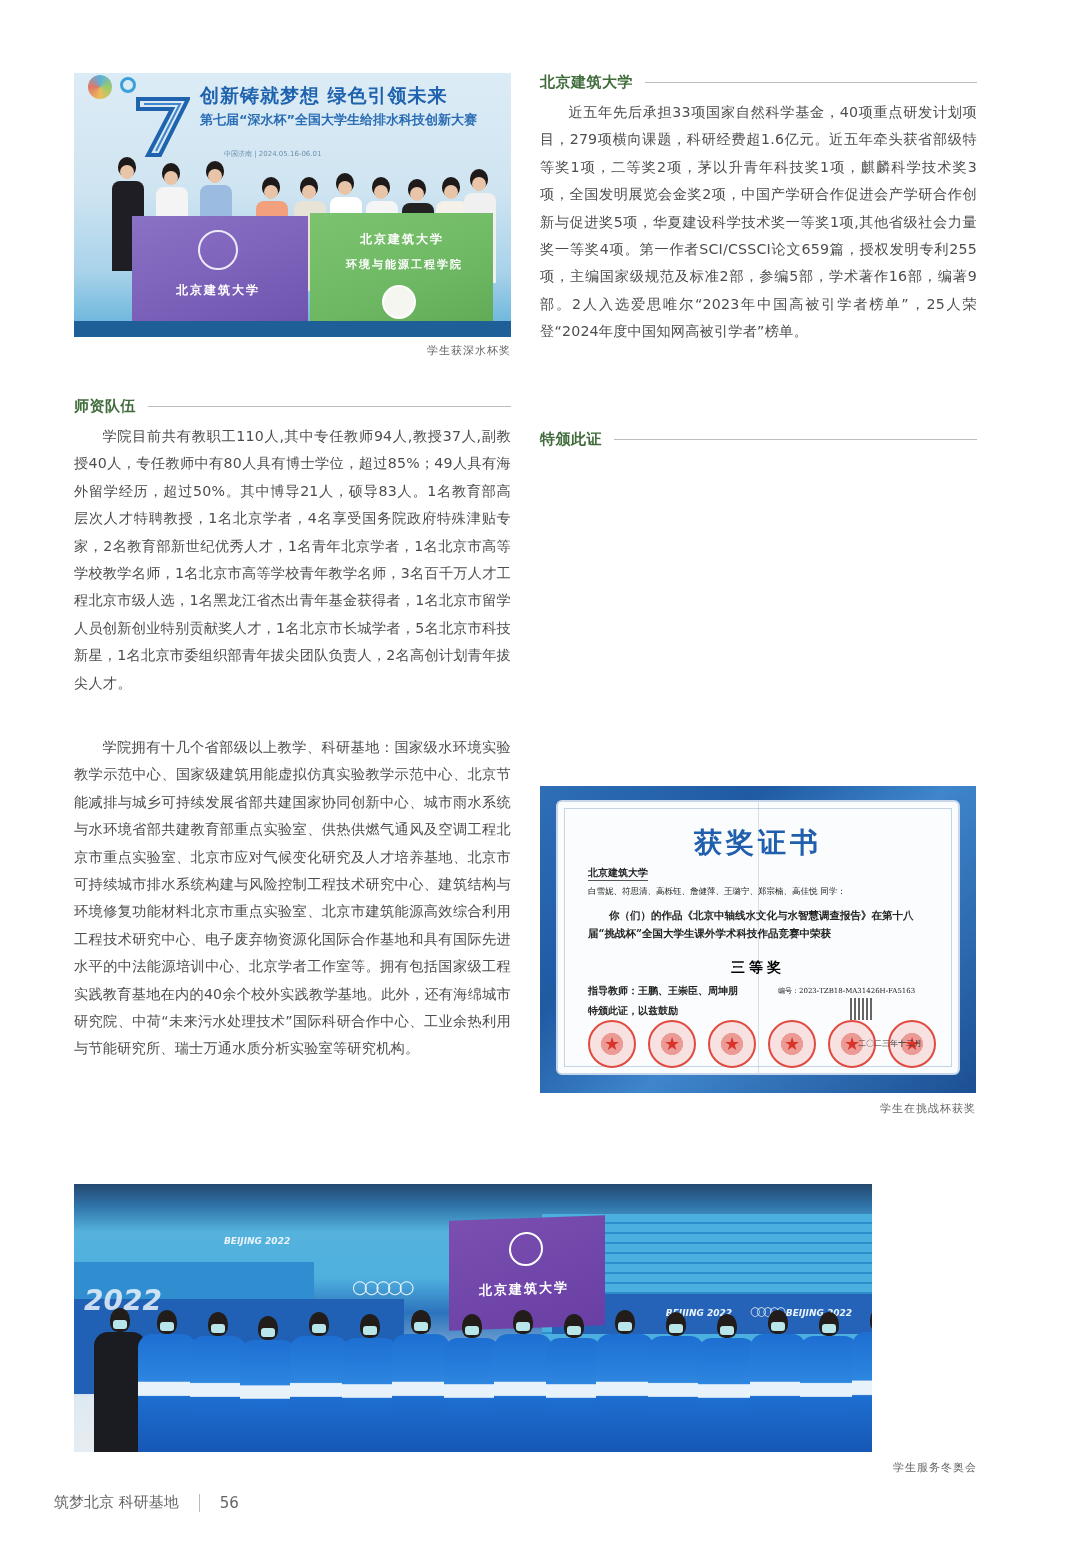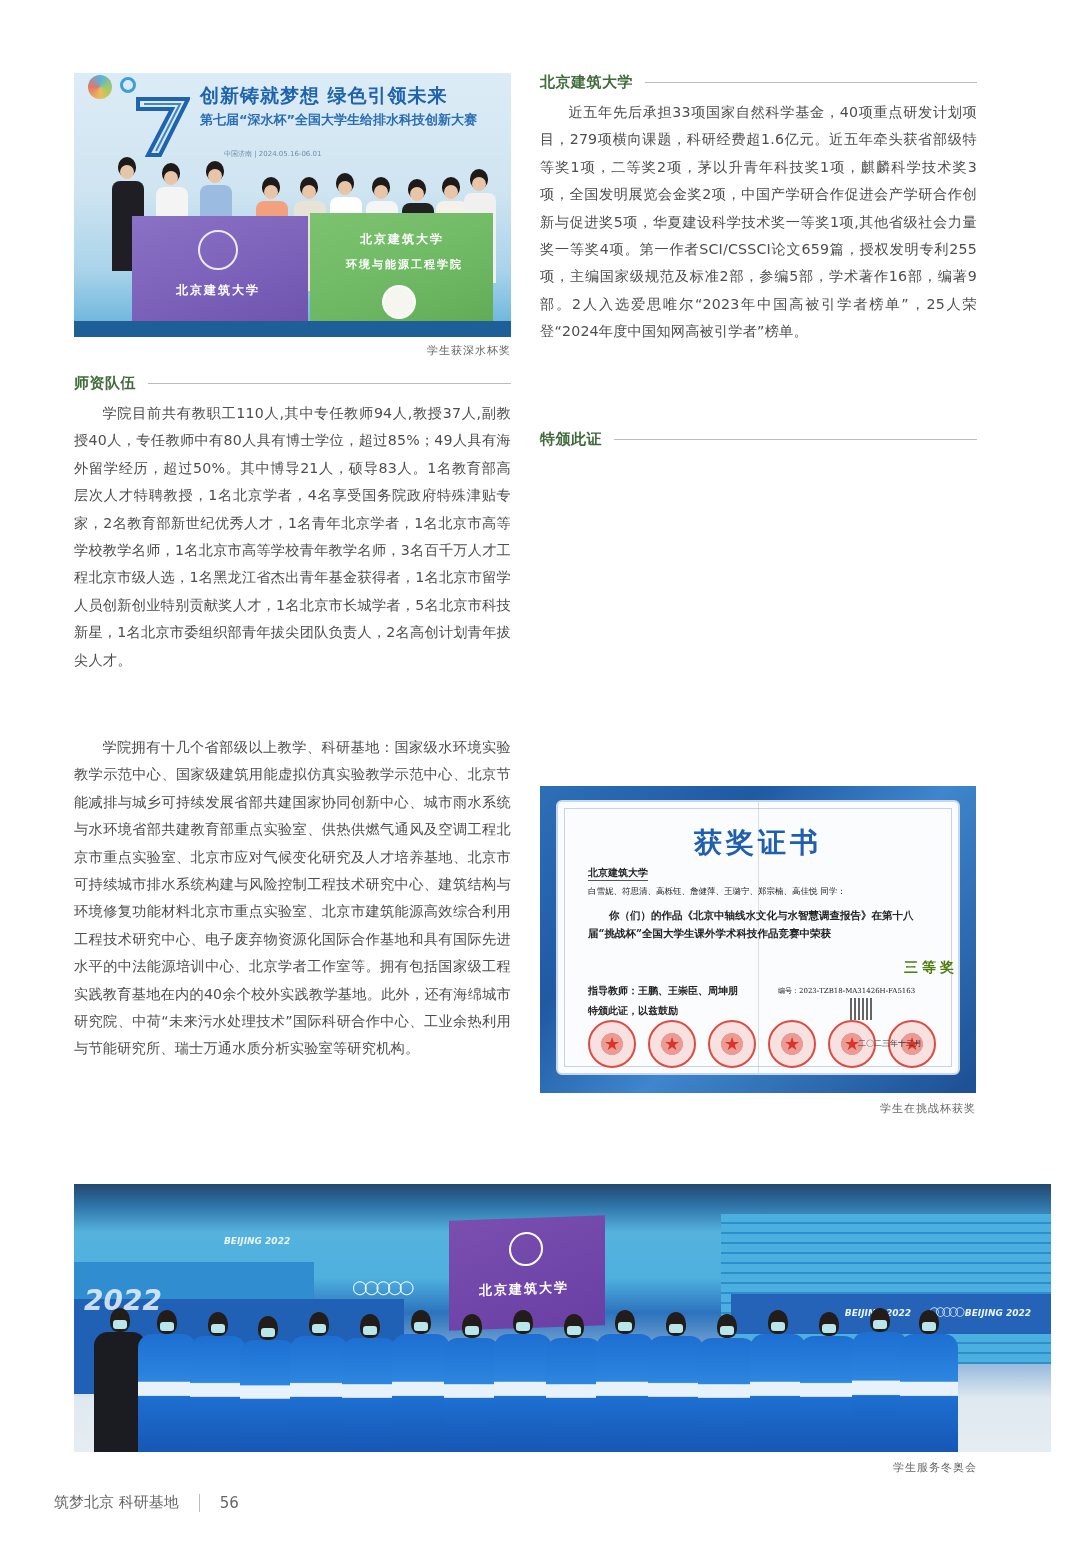--- a/index.html
+++ b/index.html
@@ -39,30 +39,30 @@
   #photo1 .seal { position: absolute; border-radius: 50%; border: 2px solid rgba(255,255,255,.85); }
   #photo1 .floor { position: absolute; left: 0; bottom: 0; width: 100%; height: 16px; background: #1e5f97; }
 
   
   #photo2 { left: 540px; top: 786px; width: 436px; height: 307px;
     background: linear-gradient(135deg, #2e6fb8 0%, #1f5aa3 30%, #3f86cc 55%, #1c4f93 100%); padding-left: 20px; }
   #photo2 .paper { position: absolute; left: 16px; top: 14px; right: 16px; bottom: 18px; background: #fbfcfd; border: 2px solid #c8d8ea; border-radius: 6px; }
   #photo2 .inner { position: absolute; left: 6px; top: 6px; right: 6px; bottom: 6px; border: 1px solid #c6d5e6; }
   #photo2 .cert-title { position: absolute; left: 0; right: 0; top: 22px; text-align: center; font-size: 28px; font-weight: bold; color: #1f5fae; letter-spacing: 4px; font-family: "DejaVu Serif", serif; }
   #photo2 .cert-line { position: absolute; left: 30px; font-family: "DejaVu Serif", serif; color: #222; }
-  #photo2 .award { position: absolute; left: 0; right: 0; top: 157px; text-align: right; font-size: 14px; font-weight: bold; color: #4d7c0f; letter-spacing: 4px; font-family: "DejaVu Serif", serif; }
+  #photo2 .award { position: absolute; left: 0; right: 0; top: 157px; text-align: center; font-size: 14px; font-weight: bold; color: #000000; letter-spacing: 4px; font-family: "DejaVu Serif", serif; }
   #photo2 .seal-row { position: absolute; left: 30px; right: 22px; top: 218px; height: 48px; display: flex; justify-content: space-between; }
   #photo2 .red-seal { width: 48px; height: 48px; border-radius: 50%; border: 2px solid #e04a3f; background: radial-gradient(circle, rgba(224,74,63,.55) 0 35%, rgba(224,74,63,.15) 36% 100%); position: relative; }
   #photo2 .red-seal::after { content: "★"; position: absolute; left: 0; right: 0; top: 11px; text-align: center; color: #d8342a; font-size: 18px; }
   #photo2 .qr { position: absolute; right: 86px; top: 196px; width: 22px; height: 22px; background: repeating-linear-gradient(90deg, #333 0 2px, #fff 2px 4px), #333; opacity: .75; }
   #photo2 .date { position: absolute; right: 36px; bottom: 24px; font-size: 8px; color: #333; font-family: "DejaVu Serif", serif; }
   #photo2 .fold { position: absolute; left: 50%; top: 0; bottom: 0; width: 1px; background: rgba(150,170,190,.35); }
 
   
-  #photo3 { left: 74px; top: 1184px; width: 977px; height: 268px;
+  #photo3 { left: 74px; top: 1184px; width: 798px; height: 268px;
     background: linear-gradient(180deg, #23486e 0%, #2f73a8 8%, #55b2dd 18%, #4fb0de 35%, #2c73bd 48%, #dfe9f1 80%, #e6edf2 100%); }
   #photo3 .stand-left { position: absolute; left: 0; top: 78px; width: 240px; height: 100px; background: #2f8dd0; }
   #photo3 .wall { position: absolute; left: 0; top: 115px; width: 330px; height: 95px; background: #2061b5; }
   #photo3 .stand-right { position: absolute; right: 0; top: 30px; width: 330px; height: 150px; background: repeating-linear-gradient(180deg, #4bb0e0 0 8px, #2c8fcb 8px 10px); }
   #photo3 .band-right { position: absolute; right: 0; top: 110px; width: 320px; height: 40px; background: #2463b8; }
   #photo3 .logo-txt { position: absolute; color: #e8f3fb; font-weight: bold; font-style: italic; }
   #photo3 .rings { position: absolute; color: rgba(255,255,255,.85); font-size: 18px; letter-spacing: -4px; }
   #photo3 .flag { position: absolute; left: 375px; top: 34px; width: 156px; height: 110px; background: linear-gradient(160deg, #7a4fb0, #6a3fa5); transform: skewY(-2deg); }
   #photo3 .flag .emblem { position: absolute; left: 60px; top: 14px; width: 34px; height: 34px; border-radius: 50%; border: 2px solid #fff; }
   #photo3 .flag .ftxt { position: absolute; left: 30px; top: 62px; color: #fff; font-weight: bold; font-size: 13px; letter-spacing: 2px; }
@@ -147,21 +147,21 @@
   </div>
   <div class="flag-green">
     <div class="flag-text" style="left:50px;top:18px">北京建筑大学</div>
     <div class="flag-text" style="left:36px;top:44px;font-size:11px">环境与能源工程学院</div>
     <div class="seal" style="left:72px;top:72px;width:34px;height:34px;background:#f6f6f0"></div>
   </div>
   <div class="floor"></div>
 </div>
 <div class="caption" style="left:74px;top:343px;width:437px">学生获深水杯奖</div>
 
-<div class="col col-left" style="top:370px">
+<div class="col col-left" style="top:393px">
   <div class="section-head">
     <span class="title">师资队伍</span>
     <span class="rule"></span>
   </div>
   <p class="para">学院目前共有教职工110人,其中专任教师94人,教授37人,副教授40人，专任教师中有80人具有博士学位，超过85%；49人具有海外留学经历，超过50%。其中博导21人，硕导83人。1名教育部高层次人才特聘教授，1名北京学者，4名享受国务院政府特殊津贴专家，2名教育部新世纪优秀人才，1名青年北京学者，1名北京市高等学校教学名师，1名北京市高等学校青年教学名师，3名百千万人才工程北京市级人选，1名黑龙江省杰出青年基金获得者，1名北京市留学人员创新创业特别贡献奖人才，1名北京市长城学者，5名北京市科技新星，1名北京市委组织部青年拔尖团队负责人，2名高创计划青年拔尖人才。</p>
 </div>
 
 <div class="col col-left" style="top:730px">
   <p class="para">学院拥有十几个省部级以上教学、科研基地：国家级水环境实验教学示范中心、国家级建筑用能虚拟仿真实验教学示范中心、北京节能减排与城乡可持续发展省部共建国家协同创新中心、城市雨水系统与水环境省部共建教育部重点实验室、供热供燃气通风及空调工程北京市重点实验室、北京市应对气候变化研究及人才培养基地、北京市可持续城市排水系统构建与风险控制工程技术研究中心、建筑结构与环境修复功能材料北京市重点实验室、北京市建筑能源高效综合利用工程技术研究中心、电子废弃物资源化国际合作基地和具有国际先进水平的中法能源培训中心、北京学者工作室等。拥有包括国家级工程实践教育基地在内的40余个校外实践教学基地。此外，还有海绵城市研究院、中荷“未来污水处理技术”国际科研合作中心、工业余热利用与节能研究所、瑞士万通水质分析实验室等研究机构。</p>
 </div>

